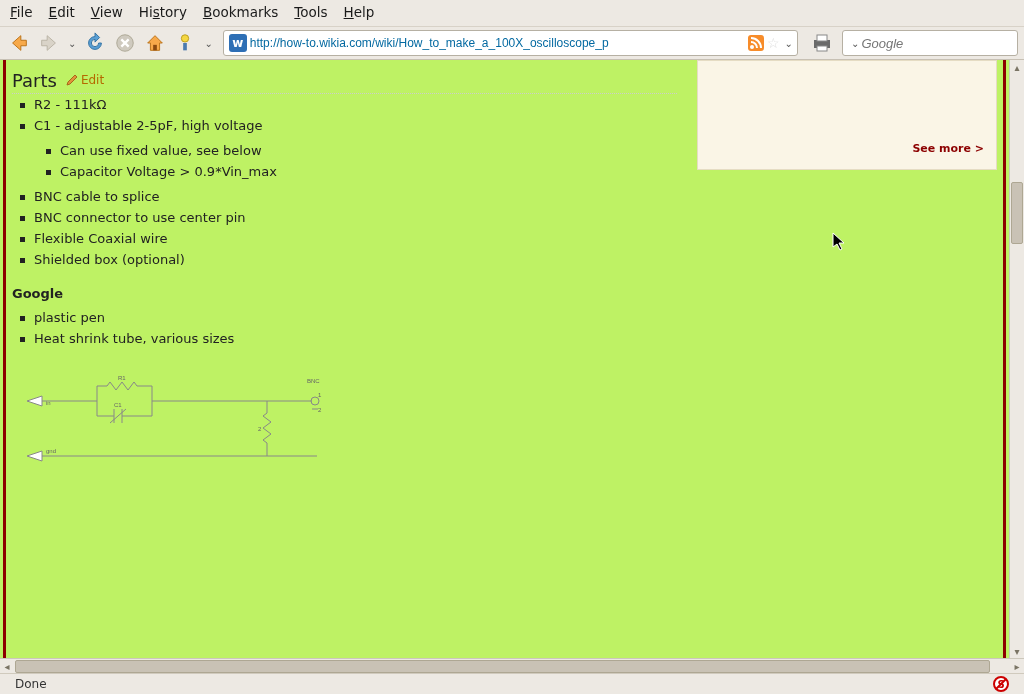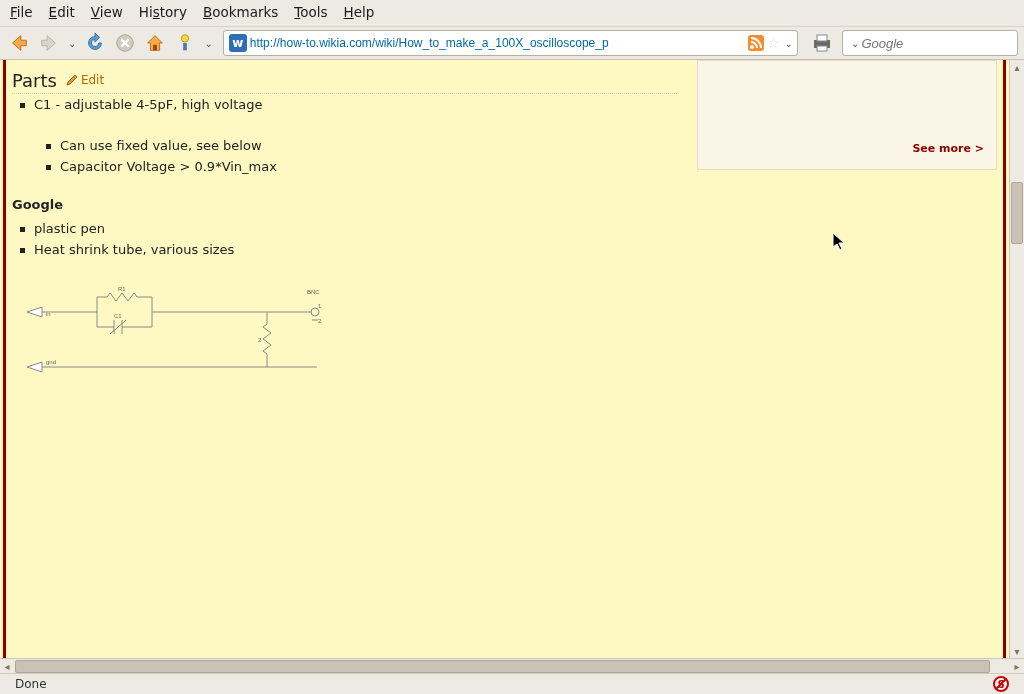--- a/index.html
+++ b/index.html
@@ -13,36 +13,36 @@
 .dropdown-arrow{color:#555;font-size:10px;padding:0 2px;cursor:default}
 .urlbar{flex:1;display:flex;align-items:center;background:#fff;border:1px solid #b6b0a3;border-radius:3px;height:26px;padding:0 2px;margin:0 4px}
 .urlbar .favicon{width:18px;height:18px;background:#2e6fb5;border-radius:3px;color:#fff;font-weight:bold;font-size:12px;display:flex;align-items:center;justify-content:center;margin:0 3px}
 .urlbar input{flex:1;border:none;outline:none;font-size:12px;color:#0369a1;background:transparent}
 .urlbar .rss{width:16px;height:16px}
 .urlbar .star{color:#ddd;font-size:14px;margin:0 3px}
 .printer{width:24px;height:24px;margin:0 4px}
 .searchbox{display:flex;align-items:center;background:#fff;border:1px solid #b6b0a3;border-radius:3px;height:26px;width:176px;padding:0 4px}
 .searchbox .gicon{width:16px;height:16px;margin-right:2px}
 .searchbox input{flex:1;border:none;outline:none;font-size:13px;color:#999;font-style:italic;background:transparent}
-.viewport{position:absolute;top:60px;left:0;right:15px;bottom:36px;background:#fef9c3;overflow:hidden}
+.viewport{position:absolute;top:60px;left:0;right:15px;bottom:36px;background:#bef264;overflow:hidden}
 .page{position:relative;padding:0;height:100%}
 .leftborder{position:absolute;top:0;left:3px;width:3px;height:100%;background:#8c0000}
 .rightborder{position:absolute;top:0;right:3px;width:3px;height:100%;background:#8c0000}
 .content{position:absolute;left:12px;top:0;right:12px;height:100%}
 .parts-head{display:flex;align-items:baseline;gap:8px;padding:10px 0 2px;border-bottom:1px dotted #ccc;width:665px}
 .parts-head h2{font-size:18px;font-weight:normal;color:#222}
 .editlink{color:#b56a00;font-size:12px;display:flex;align-items:center;gap:2px}
 .pencil{width:14px;height:14px}
 .sidebar-box{position:absolute;right:0;top:0;width:300px;height:110px;background:#faf5e6;border:1px solid #e5dcc3}
 .seemore{position:absolute;right:12px;bottom:14px;color:#8c0000;font-size:11px;font-weight:bold}
 .sec-sub{font-weight:bold;font-size:13px;margin:16px 0 6px}
 ul.sq{list-style:none;padding-left:22px}
 ul.sq>li{position:relative;padding:3px 0;font-size:13px;color:#222}
 ul.sq>li:before{content:"";position:absolute;left:-14px;top:9px;width:5px;height:5px;background:#222}
-ul.sq.nested{padding-left:48px;margin:20px 0}
+ul.sq.nested{padding-left:48px;margin:4px 0}
 ul.sq.nested>li:before{left:-14px}
 .schematic{margin:22px 0 0 10px}
 .vscroll{position:absolute;top:60px;right:0;width:15px;bottom:36px;background:#ede9e3;border-left:1px solid #ccc7bb}
 .vscroll .track{position:absolute;top:14px;bottom:14px;left:0;right:0}
 .vscroll .thumb{position:absolute;left:1px;right:1px;height:62px;top:108px;background:#c9c2b5;border:1px solid #aea793;border-radius:2px}
 .vscroll .arr{position:absolute;left:0;right:0;height:14px;display:flex;align-items:center;justify-content:center;color:#7a7464;font-size:10px}
 .vscroll .arr.up{top:0}
 .vscroll .arr.dn{bottom:0}
 .hscroll{position:absolute;left:0;right:0;bottom:21px;height:15px;background:#ede9e3;border-top:1px solid #ccc7bb;display:flex;align-items:center}
 .hscroll .harr{width:14px;text-align:center;color:#7a7464;font-size:10px}
@@ -147,25 +147,32 @@
         <h2>Parts</h2>
         <span class="editlink">
           <svg class="pencil" viewBox="0 0 14 14">
               <path d="M2 12 L3 9 L10 2 L12 4 L5 11 Z" fill="#e0953a" stroke="#a8671a"></path>
             </svg>
           <span>Edit</span>
         </span>
       </div>
 
       <ul class="sq">
-        <li>C1 - adjustable 4-5pF, high voltage</li>
+        <li>R2 - 111kΩ</li>
+        <li>C1 - adjustable 2-5pF, high voltage</li>
       </ul>
       <ul class="sq nested">
         <li>Can use fixed value, see below</li>
         <li>Capacitor Voltage &gt; 0.9*Vin_max</li>
+      </ul>
+      <ul class="sq">
+        <li>BNC cable to splice</li>
+        <li>BNC connector to use center pin</li>
+        <li>Flexible Coaxial wire</li>
+        <li>Shielded box (optional)</li>
       </ul>
 
       <div class="sec-sub">Google</div>
       <ul class="sq">
         <li>plastic pen</li>
         <li>Heat shrink tube, various sizes</li>
       </ul>
 
       <div class="schematic">
         <svg width="300" height="100" viewBox="0 0 300 100">

